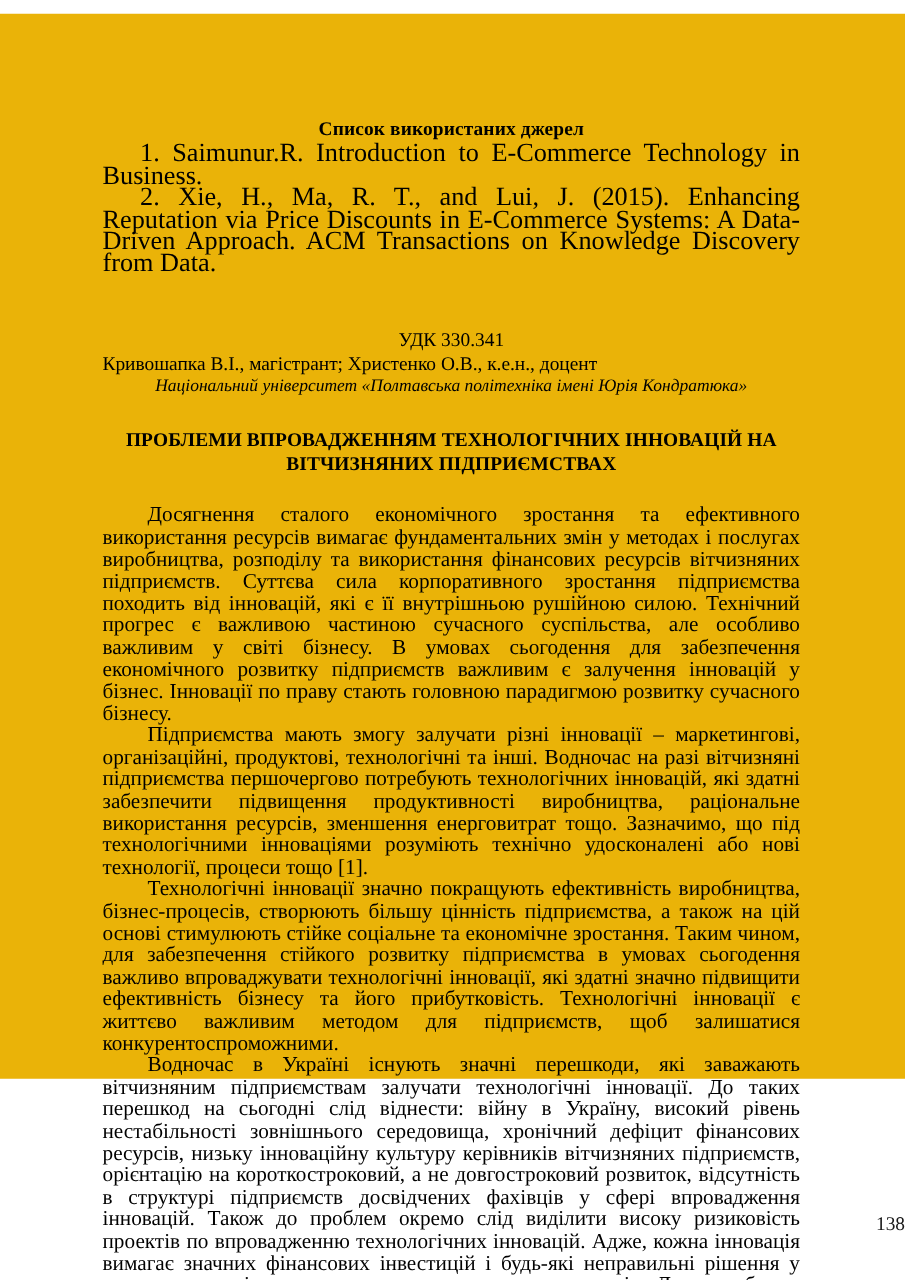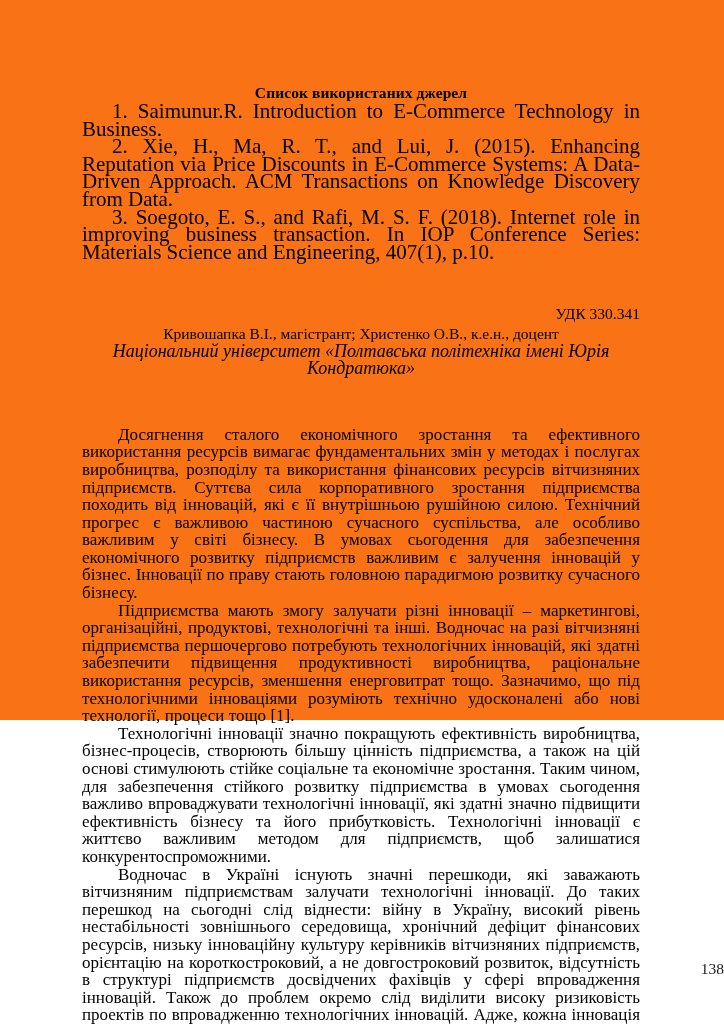--- a/index.html
+++ b/index.html
@@ -13,24 +13,24 @@
     height: 1024px;
     position: relative;
     font-family: "Liberation Serif", "DejaVu Serif", serif;
     color: #000000;
     overflow: hidden;
   }
 
   .page {
     position: absolute;
     left: 0;
-    top: 0;
+    top: 11px;
     width: 724px;
-    height: 720px;
-    background: #f97316;
+    height: 852px;
+    background: #eab308;
   }
 
   .content {
     position: absolute;
     left: 82px;
     top: 84px;
     width: 558px;
   }
 
   
@@ -50,33 +50,32 @@
     text-justify: inter-word;
     text-indent: 30px;
     margin: 0;
     hyphens: none;
   }
 
   
   .udk {
     font-size: 15.5px;
     line-height: 17.6px;
-    text-align: right;
+    text-align: center;
     margin: 0;
   }
 
   .authors {
     font-size: 15.5px;
     line-height: 17.6px;
-    text-align: center;
     margin: 0;
   }
 
   .affiliation {
-    font-size: 18px;
+    font-size: 14px;
     line-height: 17.6px;
     text-align: center;
     font-style: italic;
     margin: 0;
   }
 
   
   .article-title {
     font-size: 15.5px;
     font-weight: bold;
@@ -123,39 +122,40 @@
 
   <div class="content">
 
     <div>
       <div class="refs-heading">Список використаних джерел</div>
 
       <p class="ref-item">1.  Saimunur.R. Introduction to E-Commerce Technology in Business.</p>
 
       <p class="ref-item">2.  Xie, H., Ma, R. T., and Lui, J. (2015). Enhancing Reputation via Price Discounts in E-Commerce Systems: A Data-Driven Approach. ACM Transactions on Knowledge Discovery from Data.</p>
 
-      <p class="ref-item">3. Soegoto, E. S., and Rafi, M. S. F. (2018). Internet role in improving business transaction. In IOP Conference Series: Materials Science and Engineering, 407(1), p.10.</p>
     </div>
 
     <div class="sp-refs-to-udk"></div>
 
     <div>
       <p class="udk">УДК 330.341</p>
 
       <div class="sp-udk-to-authors"></div>
 
       <p class="authors">Кривошапка В.І., магістрант; Христенко О.В., к.е.н., доцент</p>
 
       <p class="affiliation">Національний університет «Полтавська політехніка імені Юрія Кондратюка»</p>
 
     </div>
 
     <div class="sp-affil-to-title"></div>
 
     <div>
+      <p class="article-title">ПРОБЛЕМИ ВПРОВАДЖЕННЯМ ТЕХНОЛОГІЧНИХ ІННОВАЦІЙ НА</p>
+      <p class="article-title">ВІТЧИЗНЯНИХ ПІДПРИЄМСТВАХ</p>
     </div>
 
     <div class="sp-title-to-body"></div>
 
     <div>
       <p class="body-par">Досягнення сталого економічного зростання та ефективного використання ресурсів вимагає фундаментальних змін у методах і послугах виробництва, розподілу та використання фінансових ресурсів вітчизняних підприємств. Суттєва сила корпоративного зростання підприємства походить від інновацій, які є її внутрішньою рушійною силою.  Технічний прогрес є важливою частиною сучасного суспільства, але особливо важливим у світі бізнесу. В умовах сьогодення для забезпечення економічного розвитку підприємств важливим є залучення інновацій у бізнес. Інновації по праву стають головною парадигмою розвитку сучасного бізнесу.</p>
 
       <p class="body-par">Підприємства мають змогу залучати різні інновації – маркетингові, організаційні, продуктові, технологічні та інші. Водночас на разі вітчизняні підприємства першочергово потребують технологічних інновацій, які здатні забезпечити підвищення продуктивності виробництва, раціональне використання ресурсів, зменшення енерговитрат тощо. Зазначимо, що під технологічними інноваціями розуміють технічно удосконалені або нові технології, процеси тощо [1].</p>
 
       <p class="body-par">Технологічні інновації значно покращують ефективність виробництва, бізнес-процесів, створюють більшу цінність підприємства, а також на цій основі стимулюють стійке соціальне та економічне зростання. Таким чином, для забезпечення стійкого розвитку підприємства в умовах сьогодення важливо впроваджувати технологічні інновації, які здатні значно підвищити ефективність бізнесу та його прибутковість. Технологічні інновації є життєво важливим методом для підприємств, щоб залишатися конкурентоспроможними.</p>

